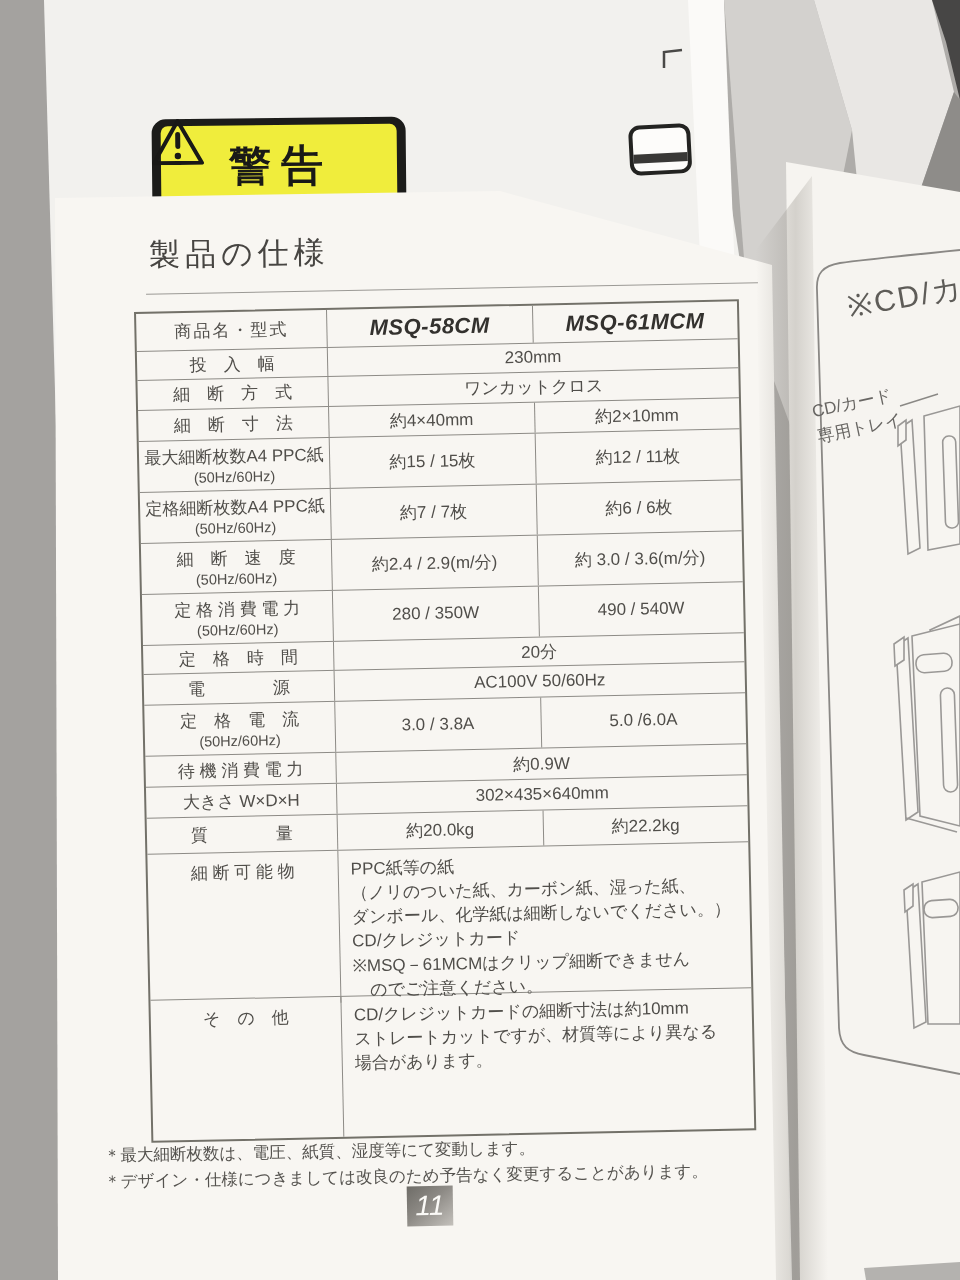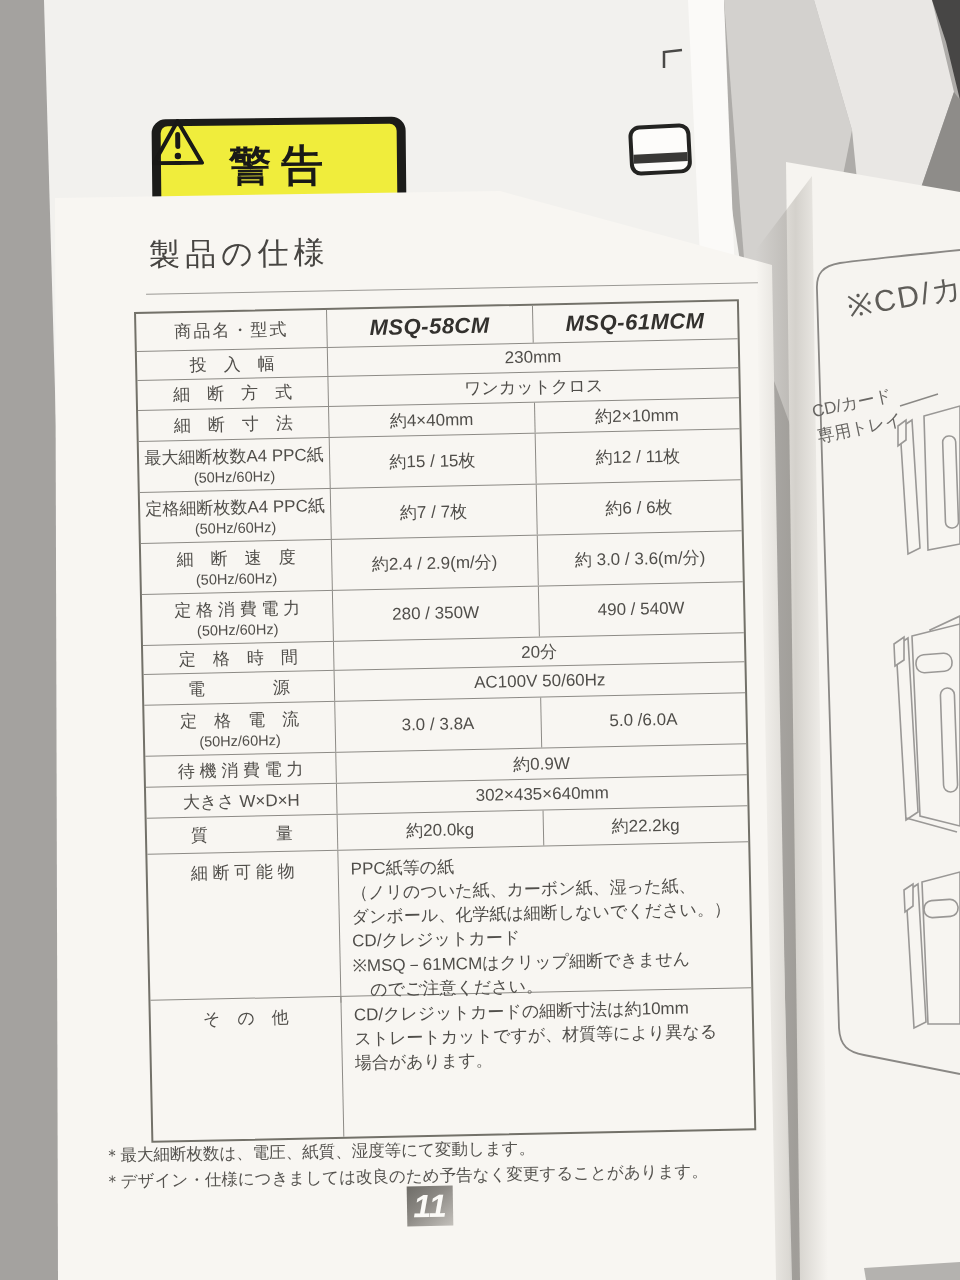--- a/index.html
+++ b/index.html
@@ -37,21 +37,21 @@
   .model{font-size:22px;font-weight:bold;font-style:italic;color:#33312e;
     letter-spacing:0.5px;}
   .block{align-items:flex-start;justify-content:flex-start;text-align:left;
     padding:7px 4px 0 12px;white-space:pre-line;line-height:1.42;box-sizing:border-box;}
 
   .footnotes{position:absolute;left:104px;top:1137px;width:680px;font-size:16.5px;
     line-height:1.55;color:#55534f;transform:rotate(-1deg);}
   .page-badge{position:absolute;left:407px;top:1186px;width:46px;height:40px;
     background:linear-gradient(140deg,#6e6c67 0%,#8d8a85 45%,#c4c1bc 100%);
     display:flex;align-items:center;justify-content:center;transform:rotate(-1deg);}
-  .page-badge span{color:#fbfaf7;font-size:32px;font-weight:bold;font-style:italic;}
+  .page-badge span{color:#fbfaf7;font-size:28px;font-weight:normal;font-style:italic;}
 
   
   .rp-heading{position:absolute;left:846px;top:268px;width:200px;font-size:30px;
     color:#5e5c58;letter-spacing:2px;transform:rotate(-10deg);}
   .rp-traylabel{position:absolute;left:814px;top:390px;font-size:17px;color:#686663;
     line-height:1.5;white-space:pre-line;transform:rotate(-12deg);}
 </style>
 </head>
 <body>
 

